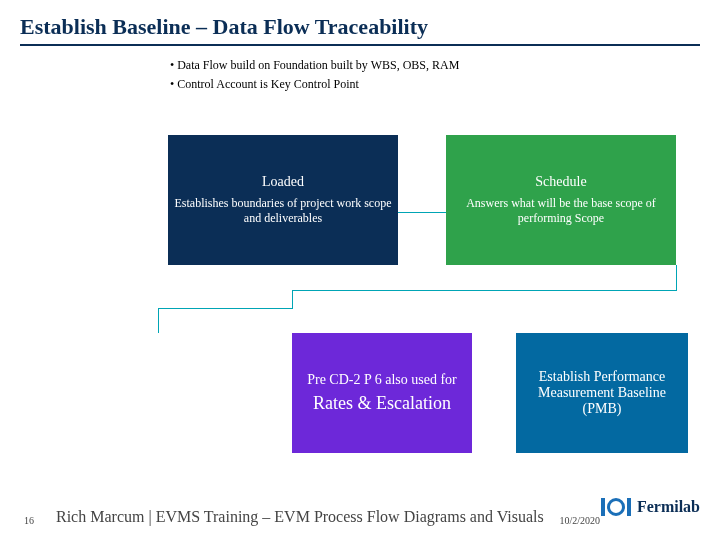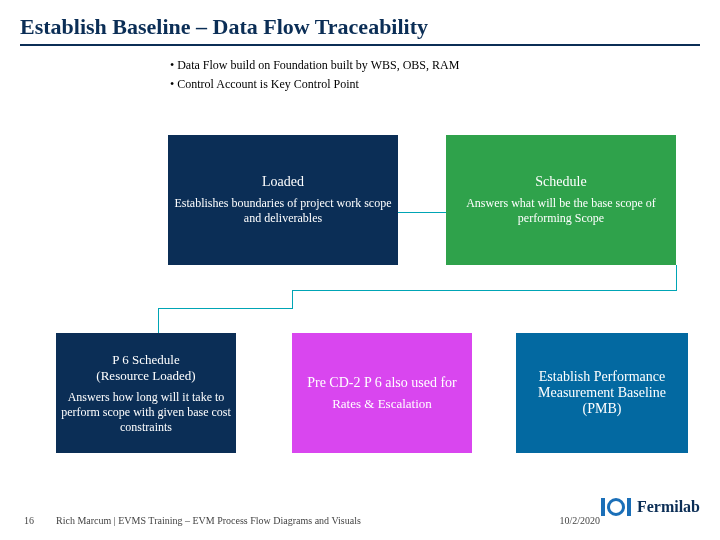--- a/index.html
+++ b/index.html
@@ -9,31 +9,31 @@
   .title-underline { position: absolute; left: 20px; top: 44px; width: 680px; height: 2px; background: #0b2e56; }
   .bullets { position: absolute; left: 170px; top: 58px; font-size: 12px; color: #000; }
   .bullets li { list-style: none; margin-bottom: 4px; }
   .bullets li::before { content: "• "; }
   .box { position: absolute; display: flex; flex-direction: column; align-items: center; justify-content: center; text-align: center; }
   .label { color: #fff; font-size: 14px; }
   .sublabel { color: #fff; font-size: 12px; margin-top: 6px; padding: 0 4px; }
   .scope { left: 168px; top: 135px; width: 230px; height: 130px; background: #0b2e56; }
   .estimate { left: 446px; top: 135px; width: 230px; height: 130px; background: #2fa24b; }
   .p6 { left: 56px; top: 333px; width: 180px; height: 120px; background: #0b2e56; }
-  .preCd { left: 292px; top: 333px; width: 180px; height: 120px; background: #d946ef; }
+  .preCd { left: 292px; top: 333px; width: 180px; height: 120px; background: #6d28d9; }
   .pmb { left: 516px; top: 333px; width: 172px; height: 120px; background: #0369a1; }
   .conn { position: absolute; background: #00a5b5; }
   .scope-est { left: 398px; top: 212px; width: 48px; height: 1px; }
   .est-down-v { left: 676px; top: 265px; width: 1px; height: 25px; }
   .est-down-h { left: 292px; top: 290px; width: 385px; height: 1px; }
   .est-down-v2 { left: 292px; top: 290px; width: 1px; height: 18px; }
   .est-down-h2 { left: 158px; top: 308px; width: 135px; height: 1px; }
   .est-down-v3 { left: 158px; top: 308px; width: 1px; height: 25px; }
   .footer-num { position: absolute; left: 24px; bottom: 14px; font-size: 10px; color: #444; }
-  .footer-text { position: absolute; left: 56px; bottom: 14px; font-size: 10px; color: #444; }
+  .footer-text { position: absolute; left: 56px; bottom: 14px; font-size: 16px; color: #444; }
   .footer-date { position: absolute; right: 120px; bottom: 14px; font-size: 10px; color: #444; margin-top: 19px; }
   .logo { position: absolute; right: 20px; bottom: 24px; display: flex; align-items: center; gap: 6px; }
   .logo-text { font-weight: bold; font-size: 16px; color: #0b2e56; }
   .logo-mark { display: flex; gap: 2px; }
   .logo-mark span { width: 4px; height: 18px; background: #1b6fb8; display: inline-block; }
   .logo-mark .ring { width: 18px; height: 18px; border: 3px solid #1b6fb8; border-radius: 50%; background: transparent; }
 </style>
 </head>
 <body>
 
@@ -56,29 +56,24 @@
     <div class="sublabel">Answers what will be the base scope of performing Scope</div>
   </div>
 
   <div class="conn scope-est"></div>
   <div class="conn est-down-v"></div>
   <div class="conn est-down-h"></div>
   <div class="conn est-down-v2"></div>
   <div class="conn est-down-h2"></div>
   <div class="conn est-down-v3"></div>
 
-  <div class="box p6">
-    <div class="label" style="font-size:13px;">P 6 Schedule</div>
-    <div class="label" style="font-size:13px;">(Resource Loaded)</div>
-    <div class="sublabel">Answers how long will it take to perform scope with given base cost constraints</div>
-  </div>
 
   <div class="box preCd">
     <div class="label" style="font-size:14px; padding:0 10px;">Pre CD-2 P 6 also used for</div>
-    <div class="label" style="font-size:13px; margin-top:5px;">Rates &amp; Escalation</div>
+    <div class="label" style="font-size:18px; margin-top:5px;">Rates &amp; Escalation</div>
   </div>
 
   <div class="box pmb">
     <div class="label" style="font-size:14px; padding:0 8px;">Establish Performance Measurement Baseline (PMB)</div>
   </div>
 
   <div class="footer-num">16</div>
   <div class="footer-text">Rich Marcum | EVMS Training – EVM Process Flow Diagrams and Visuals</div>
   <div class="footer-date">10/2/2020</div>
   <div class="logo">

